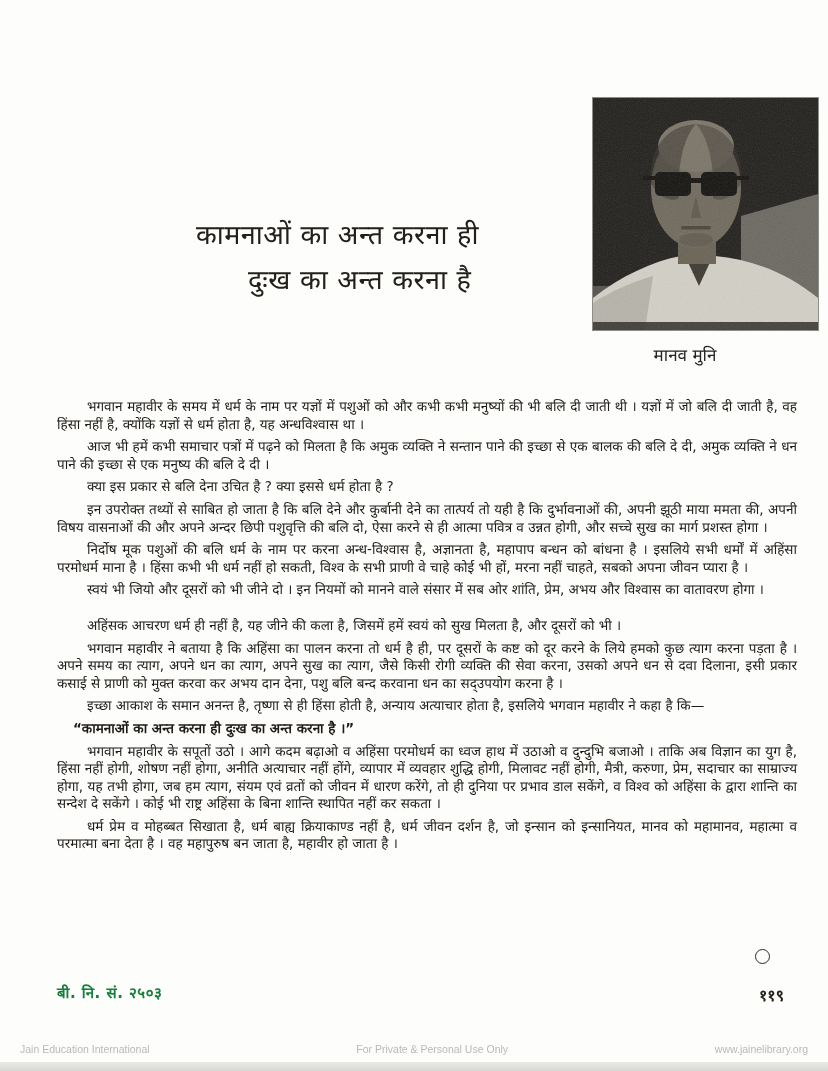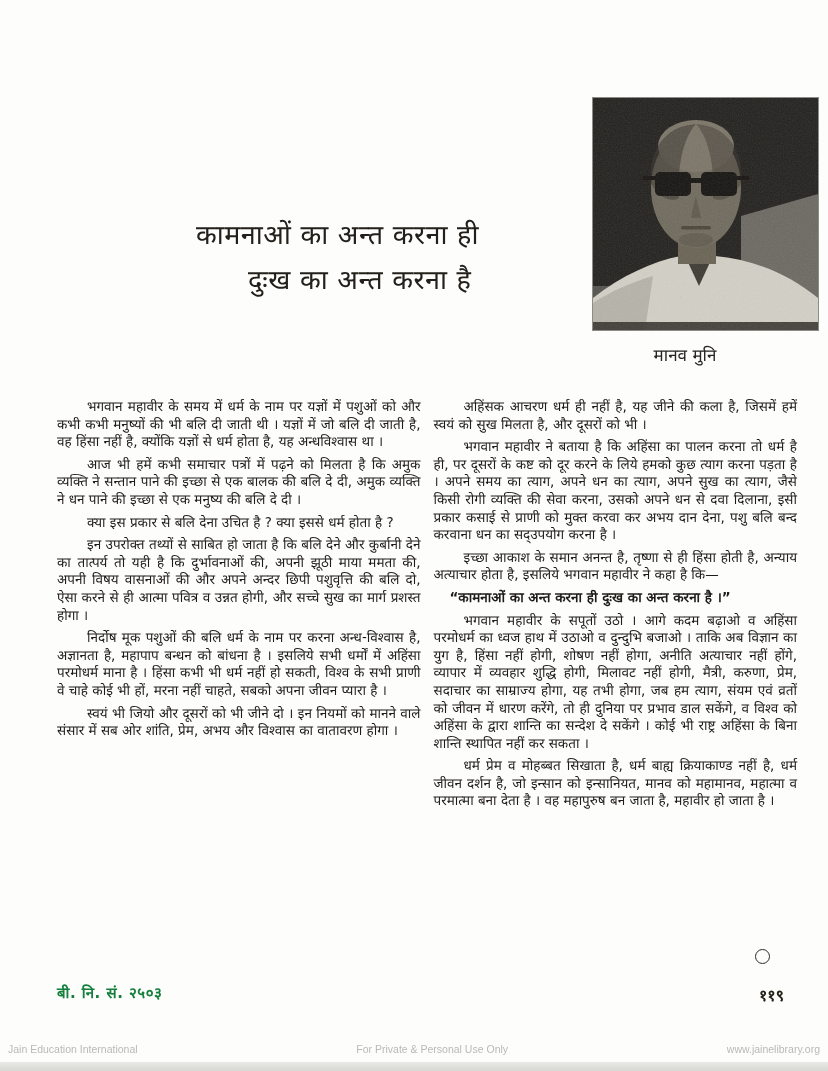--- a/index.html
+++ b/index.html
@@ -29,21 +29,21 @@
 
   
   .author{
     position:absolute;left:595px;top:343px;width:180px;
     text-align:center;font-size:17px;font-weight:normal;color:#262320;
   }
 
   
   .columns{
     position:absolute;left:57px;top:398px;width:740px;
-    display:flex;gap:13px;
+    display:flex;gap:13px;flex-direction:column;
   }
   .col{flex:1;min-width:0;}
   .col p{
     margin:0 0 5px 0;
     font-size:13.5px;line-height:17.6px;
     text-align:justify;text-indent:30px;
     color:#1f1c18;
   }
   .col p.quote{text-indent:16px;font-weight:700;}
 
@@ -61,21 +61,21 @@
   }
   .page-number{
     position:absolute;right:44px;top:984px;
     font-size:16px;font-weight:bold;color:#242118;margin-left:12px;
   }
 
   
   .bottom-bar{
     position:absolute;left:0;top:1043px;width:828px;
     display:flex;justify-content:space-between;align-items:center;
-    padding:0 8px;box-sizing:border-box;
+    padding:0 20px;box-sizing:border-box;
     font-family:"Liberation Sans",sans-serif;
     font-size:10.5px;color:#b9b9b7;gap:20px;
   }
   .scan-edge{
     position:absolute;left:0;top:1062px;width:828px;height:9px;
     background:linear-gradient(#e9e9e6,#d7d7d3);
   }
 </style>
 </head>
 <body>

